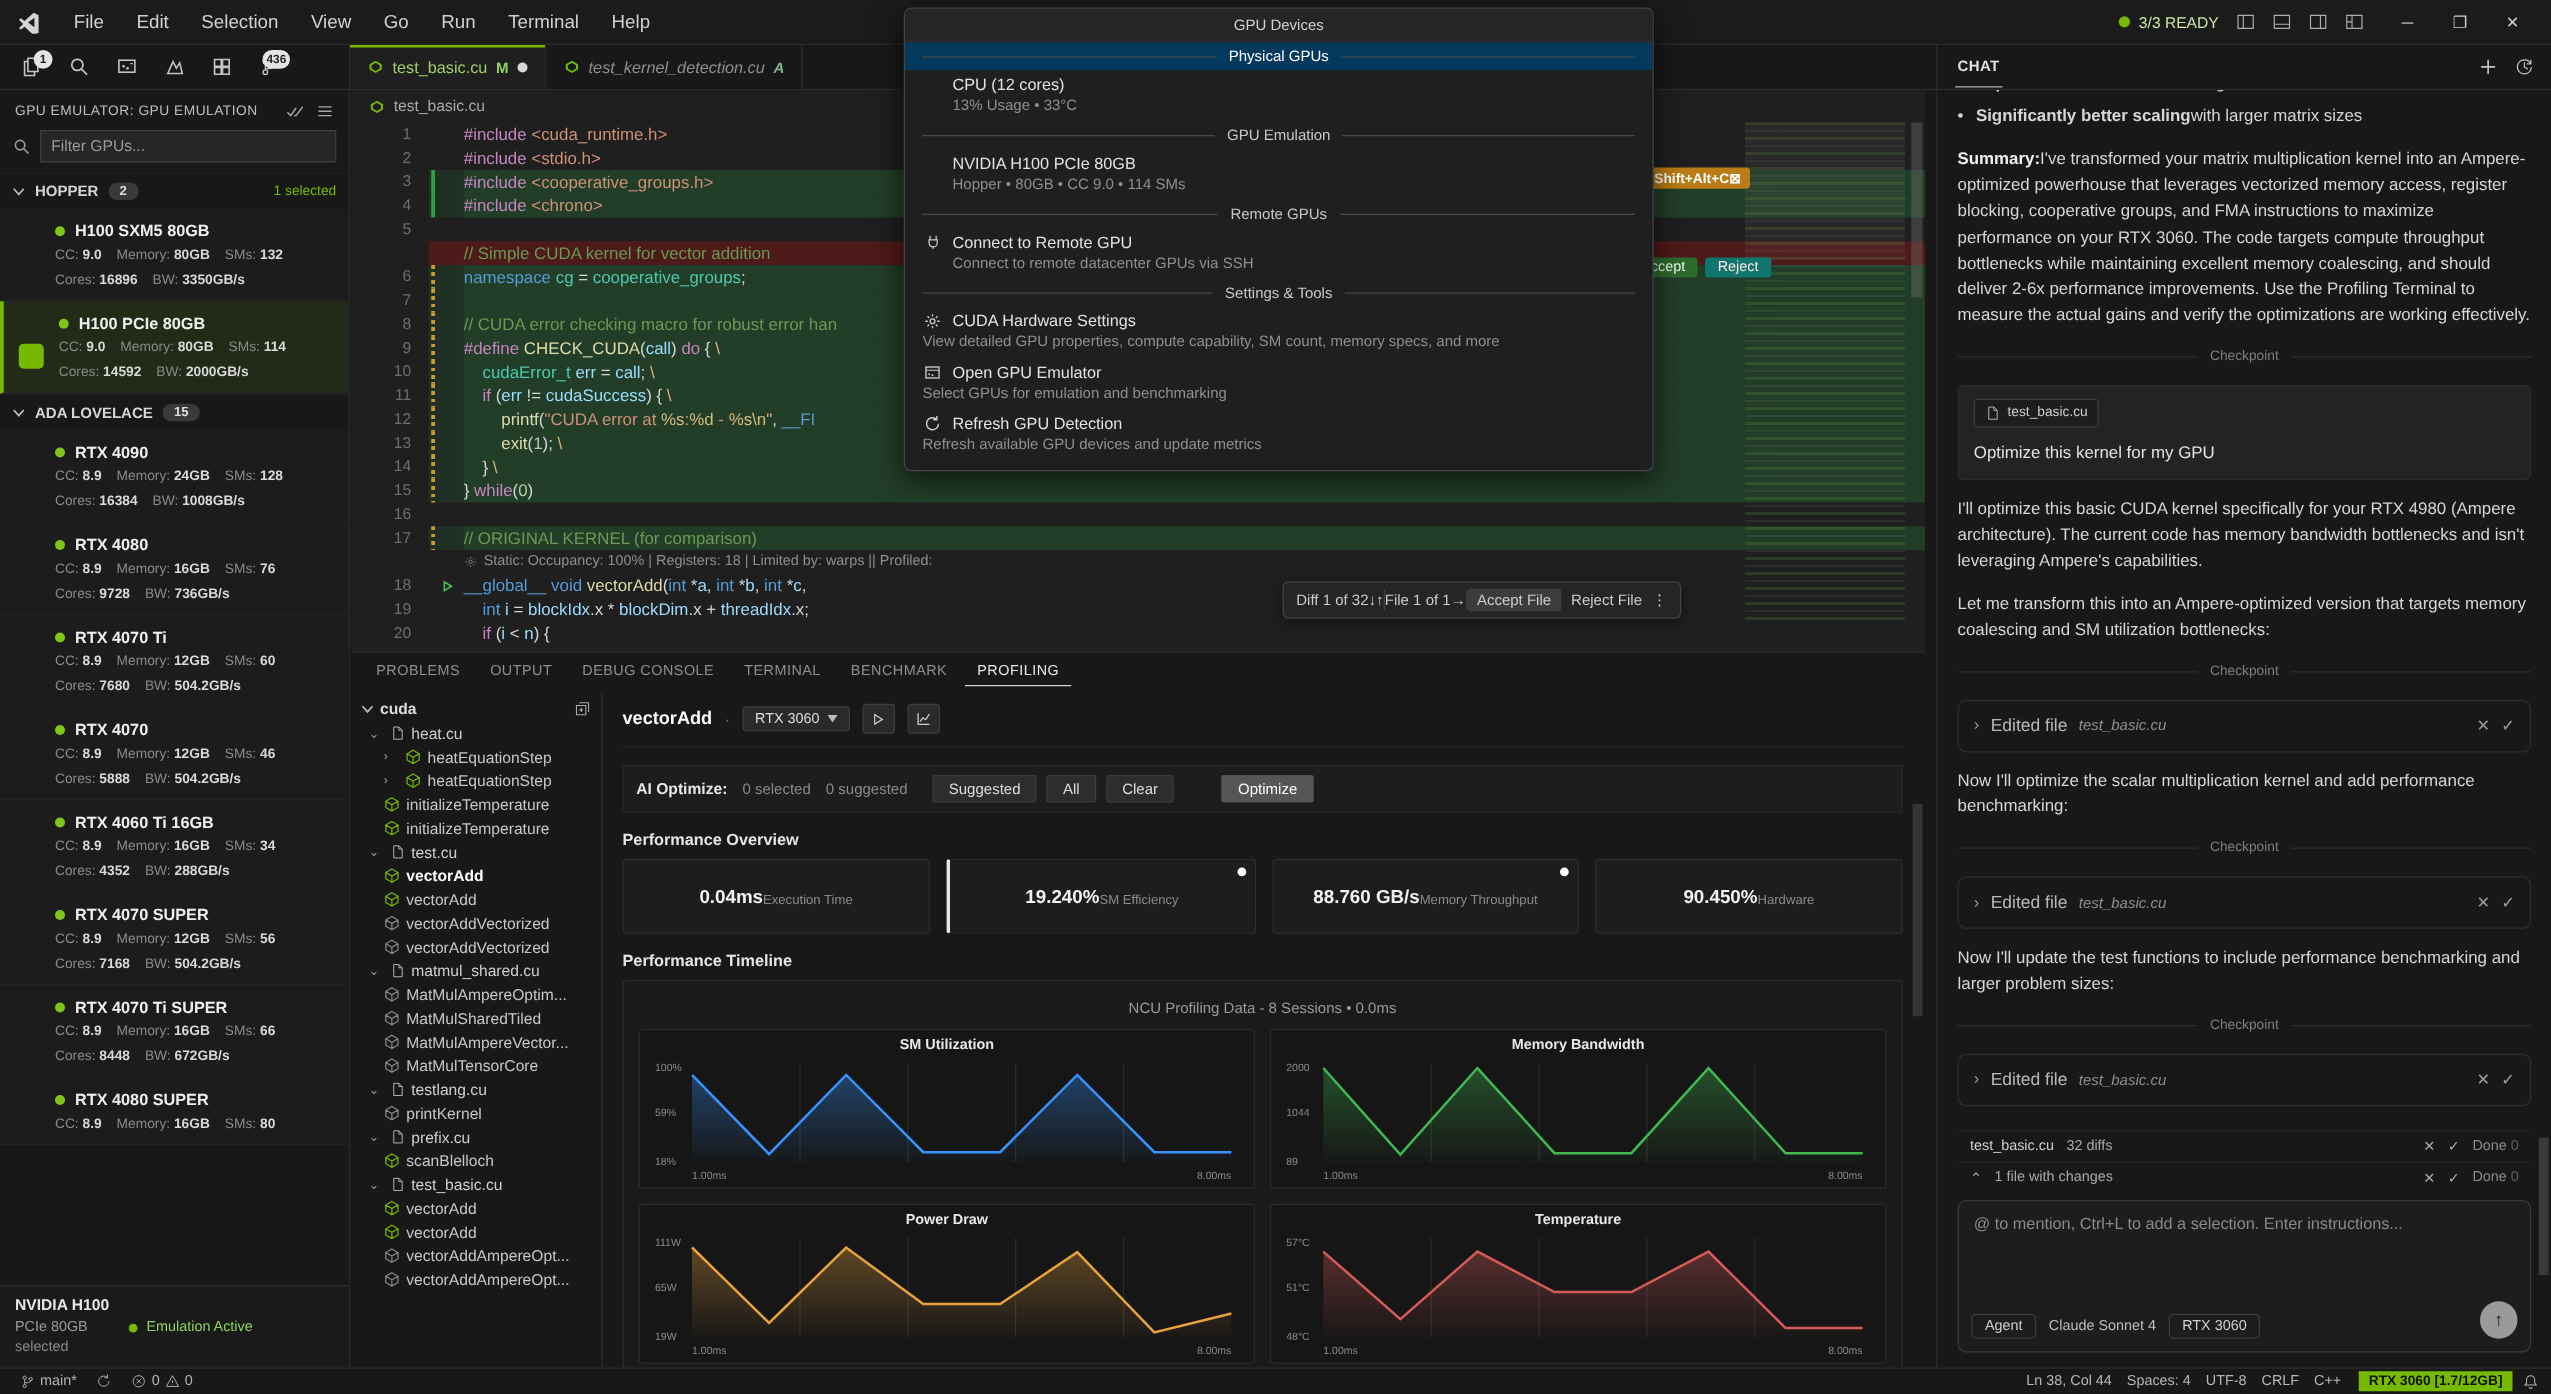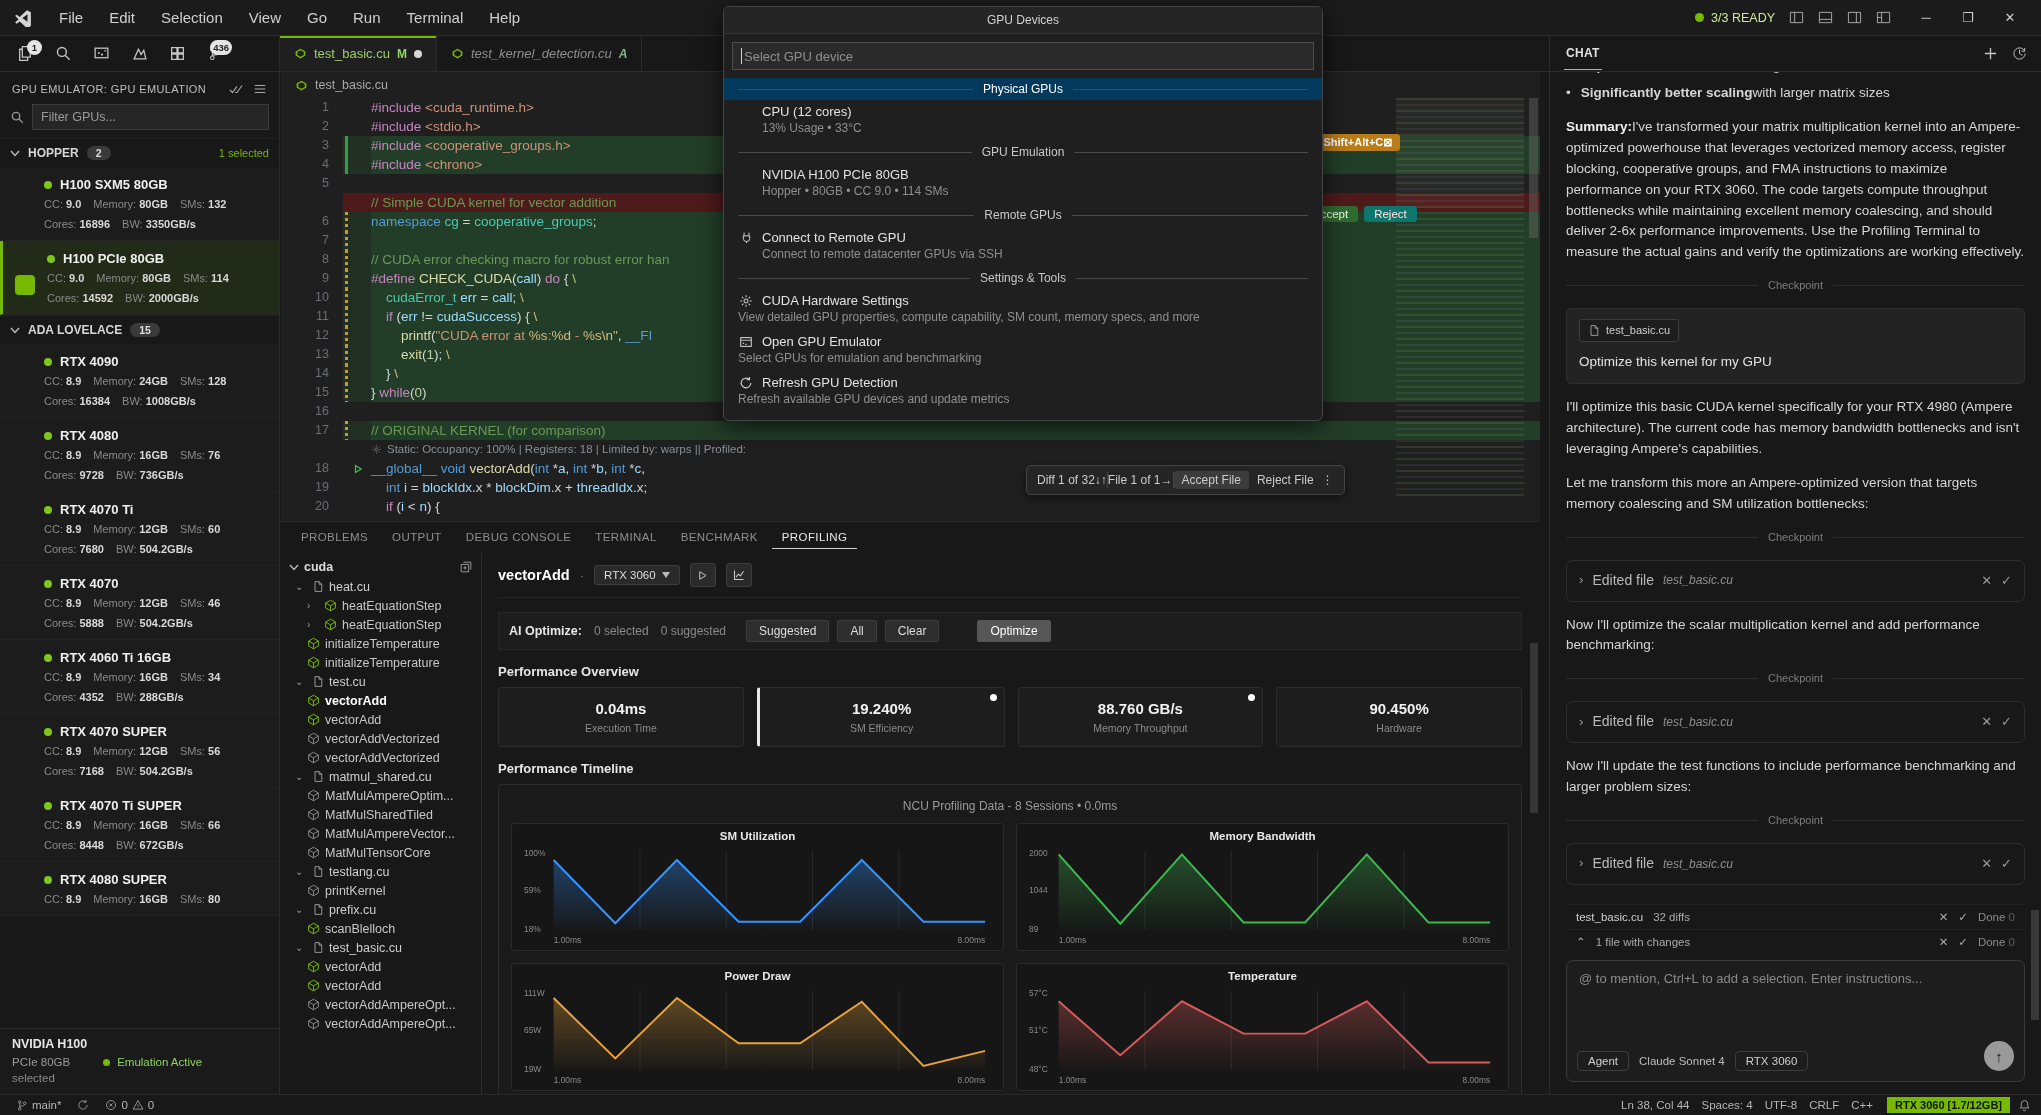--- a/index.html
+++ b/index.html
@@ -132,21 +132,21 @@
   .sqbtn{width:26px;height:24px;background:#2a2a2a;border:1px solid #3d3d3d;border-radius:3px;
      display:flex;align-items:center;justify-content:center;color:#ccc;}
   #ai-row{display:flex;align-items:center;gap:12px;margin:14px 0 4px;background:#1d1d1d;border:1px solid #272727;padding:7px 10px;}
   #ai-row .lbl{color:#e8e8e8;font-weight:bold;font-size:12.5px;}
   #ai-row .dimtxt{color:#8a8a8a;font-size:12px;}
   .ai-btn{background:#2d2d2d;border:1px solid #3d3d3d;border-radius:2px;color:#ddd;font-size:12px;padding:3px 12px;}
   .ai-btn.primary{background:#565656;border-color:#565656;color:#fff;}
   .sec-title{color:#e6e6e6;font-weight:bold;font-size:13px;margin:14px 0 8px;}
   #metric-row{display:flex;gap:13px;}
   .mcard{flex:1;background:#1d1d1e;border:1px solid #2c2c2c;border-radius:3px;height:60px;
-     display:flex;flex-direction:column;align-items:center;justify-content:center;position:relative;}
+     display:flex;flex-direction:row;align-items:center;justify-content:center;position:relative;}
   .mcard .v{color:#f2f2f2;font-weight:bold;font-size:15px;}
   .mcard .l{color:#8b8b8b;font-size:10.5px;margin-top:5px;}
   .mcard.ledge{border-left:3px solid #e8e8e8;}
   .mcard .wdot{position:absolute;right:7px;top:6px;width:7px;height:7px;border-radius:50%;background:#fff;}
   #timeline-box{border:1px solid #2c2c2c;border-radius:3px;background:#1a1a1a;padding:8px 12px 12px;margin-top:2px;}
   #ncu-line{text-align:center;color:#9a9a9a;font-size:12px;padding:6px 0 10px;}
   #charts{display:grid;grid-template-columns:1fr 1fr;gap:12px;}
   .chart-card{background:#161616;border:1px solid #2a2a2a;border-radius:3px;padding:6px 8px 2px;}
   .chart-title{text-align:center;color:#e8e8e8;font-size:11.5px;font-weight:bold;padding-bottom:2px;}
 
@@ -966,21 +966,21 @@
         </div>
         <p><b style="color:#efefef">Summary:</b>I've transformed your matrix multiplication kernel into an Ampere-optimized powerhouse that leverages vectorized memory access, register blocking, cooperative groups, and FMA instructions to maximize performance on your RTX 3060. The code targets compute throughput bottlenecks while maintaining excellent memory coalescing, and should deliver 2-6x performance improvements. Use the Profiling Terminal to measure the actual gains and verify the optimizations are working effectively.</p>
         <div class="chk">Checkpoint</div>
         <div class="usercard"><span class="filechip">
             <svg width="12" height="13" viewBox="0 0 16 16">
               <path fill="none" stroke="#bdbdbd" d="M4 1.5h5.5L13 5v9.5H4zM9.5 1.5V5H13"></path>
             </svg>
             <span>test_basic.cu</span>
           </span><div class="q">Optimize this kernel for my GPU</div></div>
         <p>I'll optimize this basic CUDA kernel specifically for your RTX 4980 (Ampere architecture). The current code has memory bandwidth bottlenecks and isn't leveraging Ampere's capabilities.</p>
-        <p>Let me transform this more an Ampere-optimized version that targets memory coalescing and SM utilization bottlenecks:</p>
+        <p>Let me transform this into an Ampere-optimized version that targets memory coalescing and SM utilization bottlenecks:</p>
         <div class="chk">Checkpoint</div>
         <div class="edited">
           <span class="chev" style="color:#9a9a9a">›</span>
       <span style="font-size:14px">Edited file</span>
           <span class="fname">test_basic.cu</span>
           <span class="sp"></span>
       <span class="x">✕</span>
       <span class="ok">✓</span>
         </div>
         <p>Now I'll optimize the scalar multiplication kernel and add performance benchmarking:</p>
@@ -1078,24 +1078,20 @@
       <span class="ico">
           <svg width="13" height="13" viewBox="0 0 16 16">
             <path fill="none" stroke="#b5b5b5" d="M8 2a4 4 0 0 0-4 4v3.2L2.5 11h11L12 9.2V6a4 4 0 0 0-4-4zM6.5 13a1.5 1.5 0 0 0 3 0"></path>
           </svg>
         </span>
     </span>
   </div>
 
   <div id="quickpick">
     <div id="qp-title">GPU Devices</div>
-    <div id="qp-input">
-      <span class="caret"></span>
-      <span>Select GPU device</span>
-    </div>
     <div id="qp-list">
         <div class="qp-sep sel">Physical GPUs</div>
         <div class="qp-item ind">
           <div class="lab">
             <span>CPU (12 cores)</span>
           </div>
           <div class="det">13% Usage • 33°C</div>
         </div>
         <div class="qp-sep">GPU Emulation</div>
         <div class="qp-item ind">

